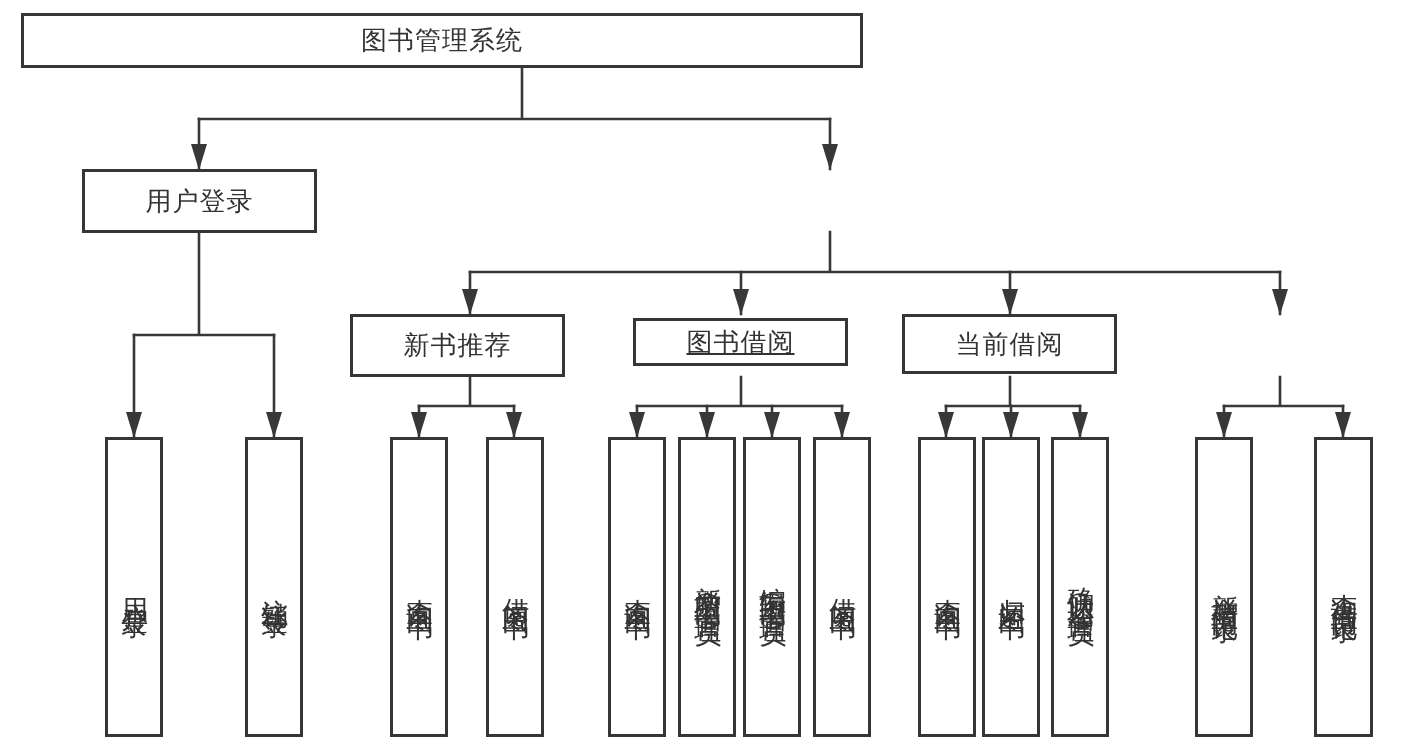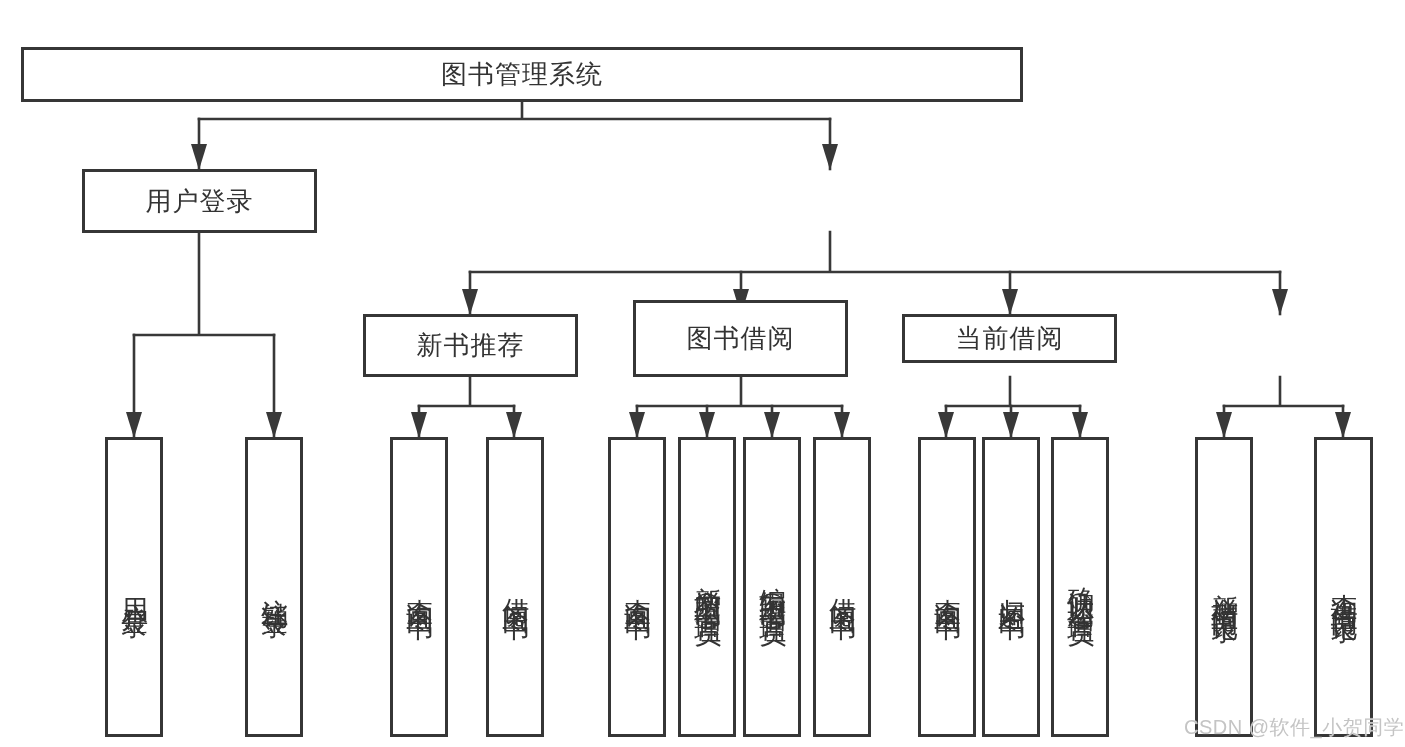--- a/index.html
+++ b/index.html
@@ -89,35 +89,35 @@
     <path d="M1010 377 V406 M946 406 H1080"></path>
     <path d="M946 406 V437" marker-end="url(#ah)"></path>
     <path d="M1011 406 V437" marker-end="url(#ah)"></path>
     <path d="M1080 406 V437" marker-end="url(#ah)"></path>
 
     <path d="M1280 377 V406 M1224 406 H1343"></path>
     <path d="M1224 406 V437" marker-end="url(#ah)"></path>
     <path d="M1343 406 V437" marker-end="url(#ah)"></path>
   </svg>
 
-  <div class="node root" style="left:21px; top:13px; width:1002px; height:55px;margin-top:34px;">
+  <div class="node root" style="left:21px; top:13px; width:842px; height:55px;">
     <span class="hlabel">图书管理系统</span>
   </div>
 
   <div class="node" style="left:82px; top:169px; width:235px; height:64px;">
     <span class="hlabel">用户登录</span>
   </div>
 
-  <div class="node" style="left:363px; top:314px; width:215px; height:63px;">
+  <div class="node" style="left:350px; top:314px; width:215px; height:63px;">
     <span class="hlabel">新书推荐</span>
   </div>
-  <div class="node" style="left:633px; top:300px; width:215px; height:77px;">
+  <div class="node" style="left:633px; top:318px; width:215px; height:48px;text-decoration:underline;">
     <span class="hlabel">图书借阅</span>
   </div>
-  <div class="node" style="left:902px; top:314px; width:215px; height:49px;">
+  <div class="node" style="left:902px; top:314px; width:215px; height:60px;">
     <span class="hlabel">当前借阅</span>
   </div>
 
   <div class="node leaf" style="left:105px; top:437px; width:58px; height:300px;">
     <span class="vtext">用户登录</span>
   </div>
   <div class="node leaf" style="left:245px; top:437px; width:58px; height:300px;">
     <span class="vtext">注销登录</span>
   </div>
 
@@ -151,15 +151,14 @@
     <span class="vtext">确认归还（管理员）</span>
   </div>
 
   <div class="node leaf" style="left:1195px; top:437px; width:58px; height:300px;">
     <span class="vtext">新增借阅记录</span>
   </div>
   <div class="node leaf" style="left:1314px; top:437px; width:59px; height:300px;">
     <span class="vtext">查询借阅记录</span>
   </div>
 
-  <div class="watermark">CSDN @软件_小贺同学</div>
 
 </div>
 
 </body></html>

